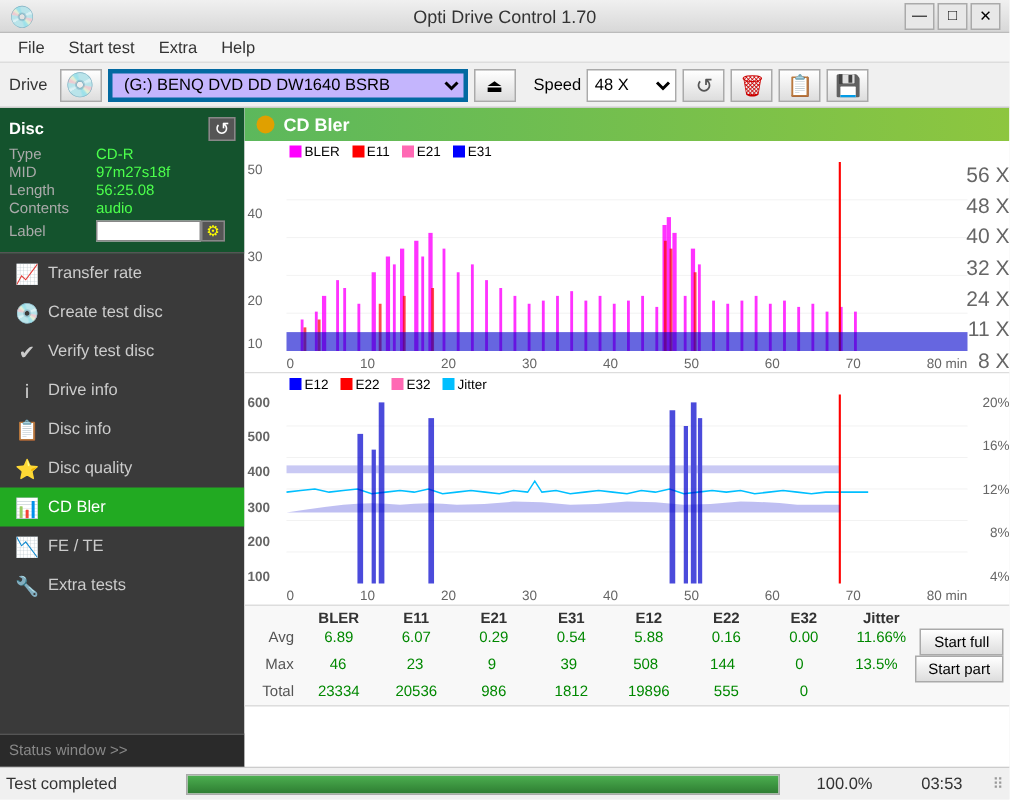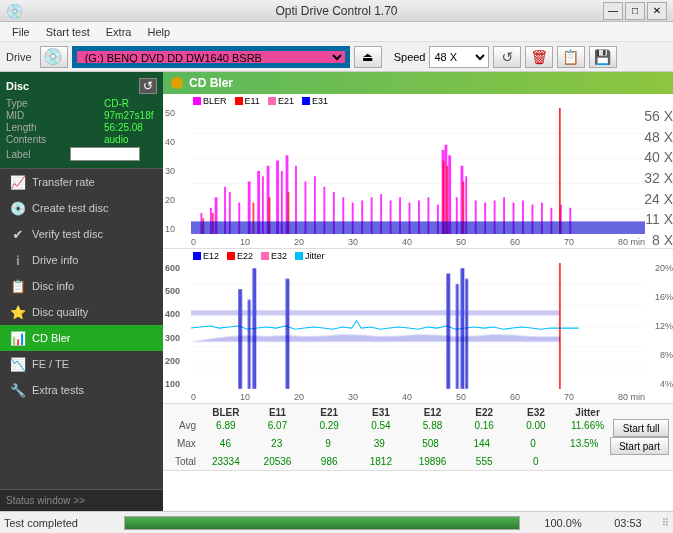--- a/index.html
+++ b/index.html
@@ -47,21 +47,21 @@
       background: #f0f0f0;
       height: 30px;
       display: flex;
       align-items: center;
       padding: 0 6px;
       border-bottom: 1px solid #ccc;
       gap: 4px;
     }
     #drivebar label { font-size: 11px; color: #333; margin-right: 4px; }
     #drive-select {
-      width: 278px; height: 22px; font-size: 11px; border: 5px solid #0369a1; background: #ec4899; padding: 0 4px;
+      width: 240px; height: 22px; font-size: 11px; border: 3px solid #0369a1; background: #c4b5fd; padding: 0 4px;
     }
     .drive-btn {
       width: 28px; height: 22px; border: 1px solid #aaa; background: linear-gradient(to bottom, #fff, #ddd);
       display: flex; align-items: center; justify-content: center; cursor: pointer; font-size: 12px;
     }
     #speed-label { margin-left: 8px; font-size: 11px; }
     #speed-select { width: 60px; height: 22px; font-size: 11px; border: 1px solid #aaa; background: white; }
     .toolbar-icon-btn {
       width: 28px; height: 22px; border: 1px solid #aaa; background: linear-gradient(to bottom, #fff, #ddd);
       display: flex; align-items: center; justify-content: center; cursor: pointer; font-size: 14px; color: #555;
@@ -84,21 +84,21 @@
     #disc-panel {
       background: #14532d;
       padding: 6px;
       border-bottom: 1px solid #555;
     }
     #disc-header {
       display: flex; align-items: center; justify-content: space-between;
       margin-bottom: 4px;
     }
     #disc-header span { color: white; font-size: 11px; font-weight: bold; }
-    .disc-info-row { display: flex; font-size: 10px; margin: 1px 0; gap: 40px; }
+    .disc-info-row { display: flex; font-size: 10px; margin: 1px 0; }
     .disc-info-label { color: #aaa; width: 58px; }
     .disc-info-value { color: #4cff4c; }
     #label-row { display: flex; align-items: center; margin-top: 2px; }
     #label-input { width: 90px; height: 16px; font-size: 10px; border: 1px solid #888; background: white; }
 
     .sidebar-item {
       height: 26px;
       display: flex;
       align-items: center;
       padding: 0 10px;

